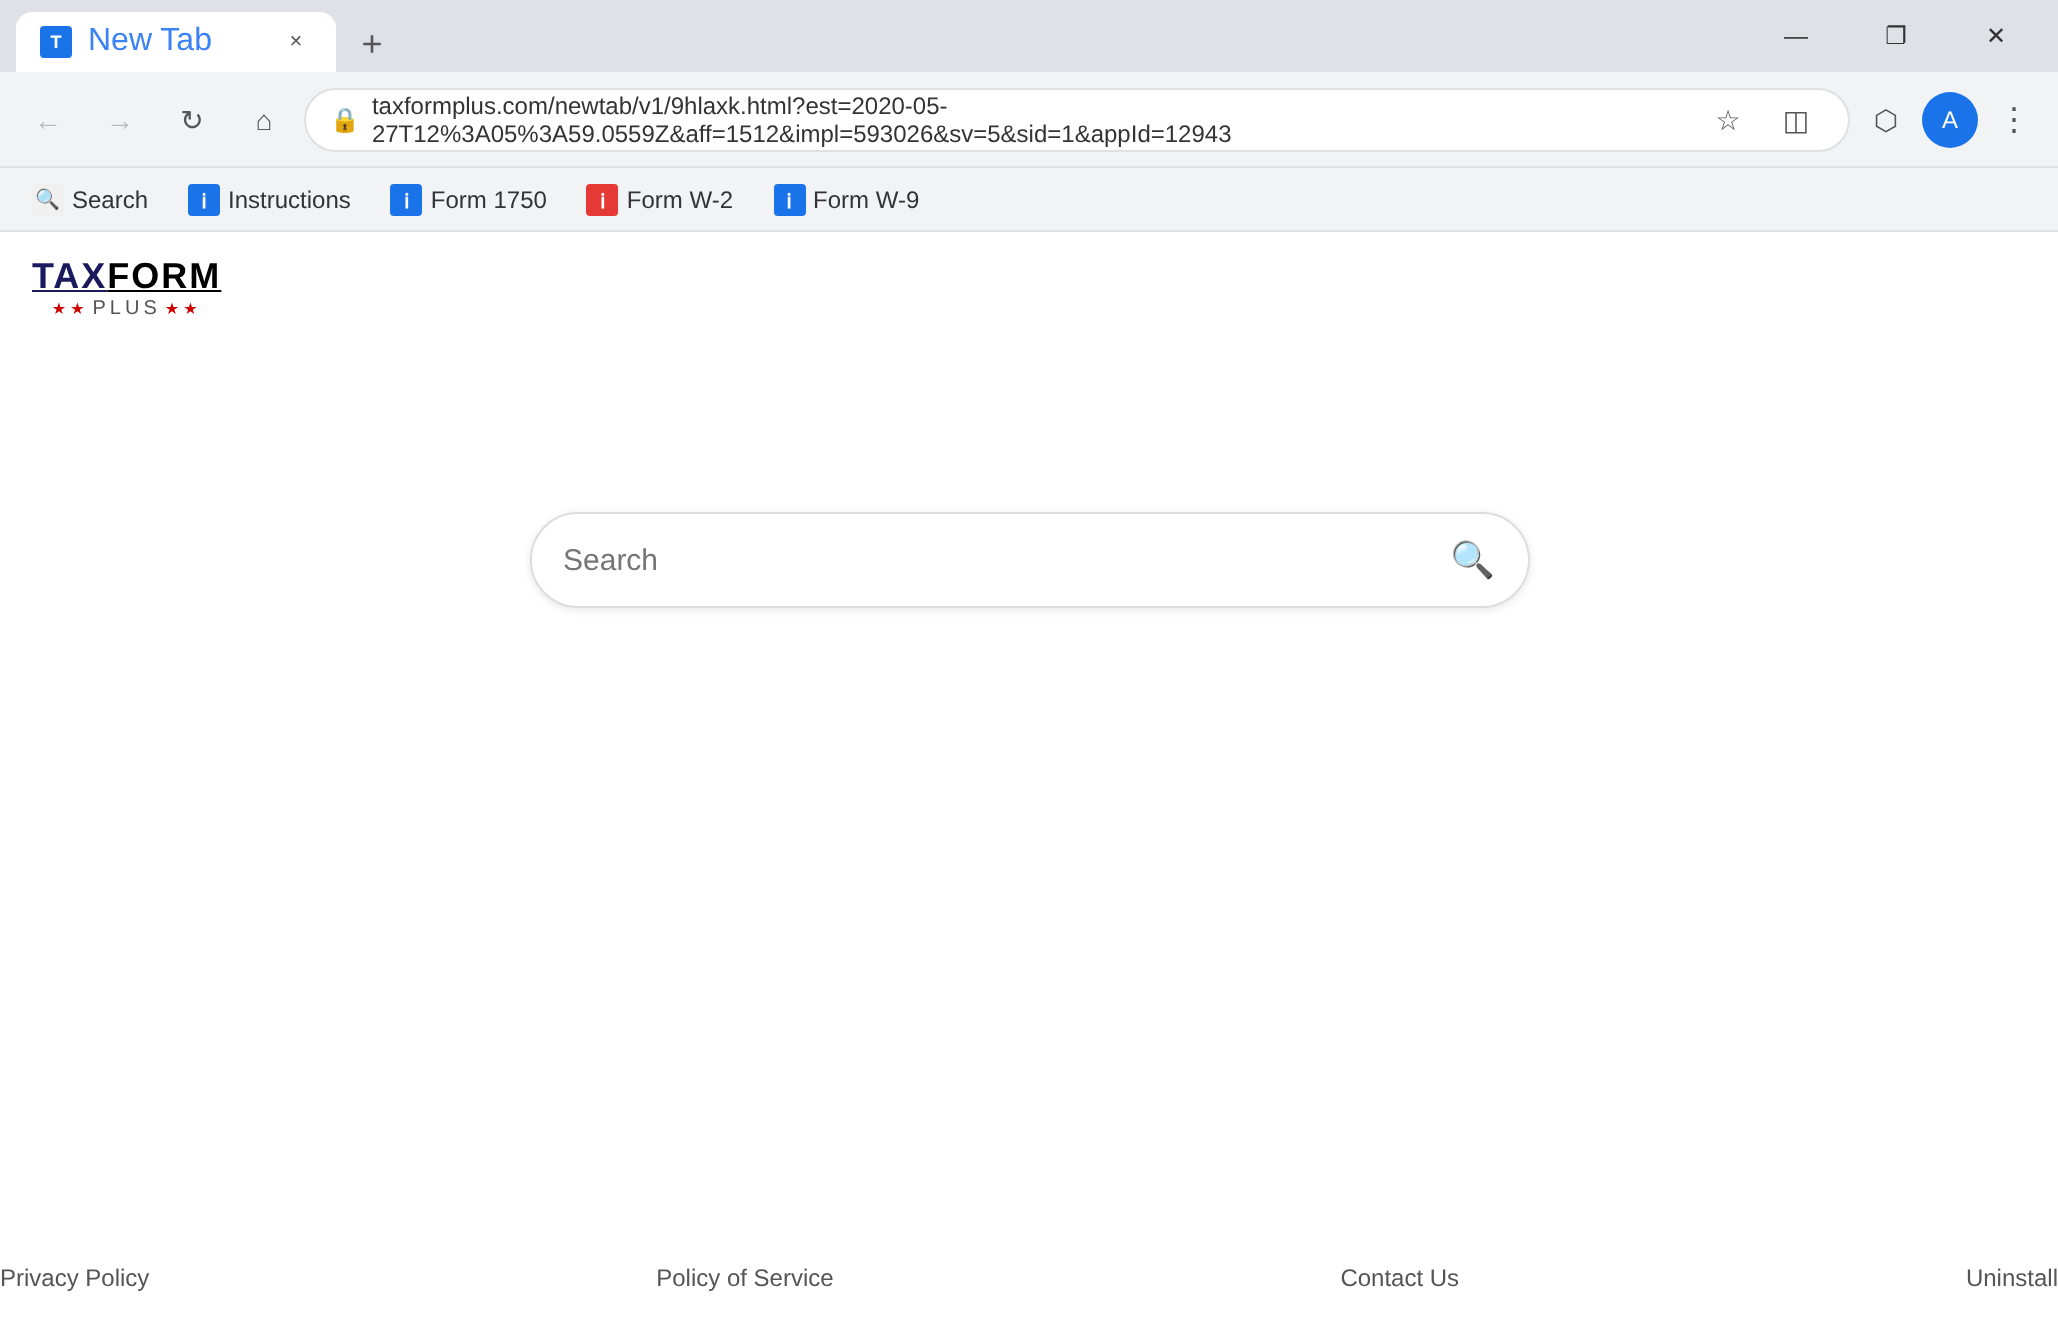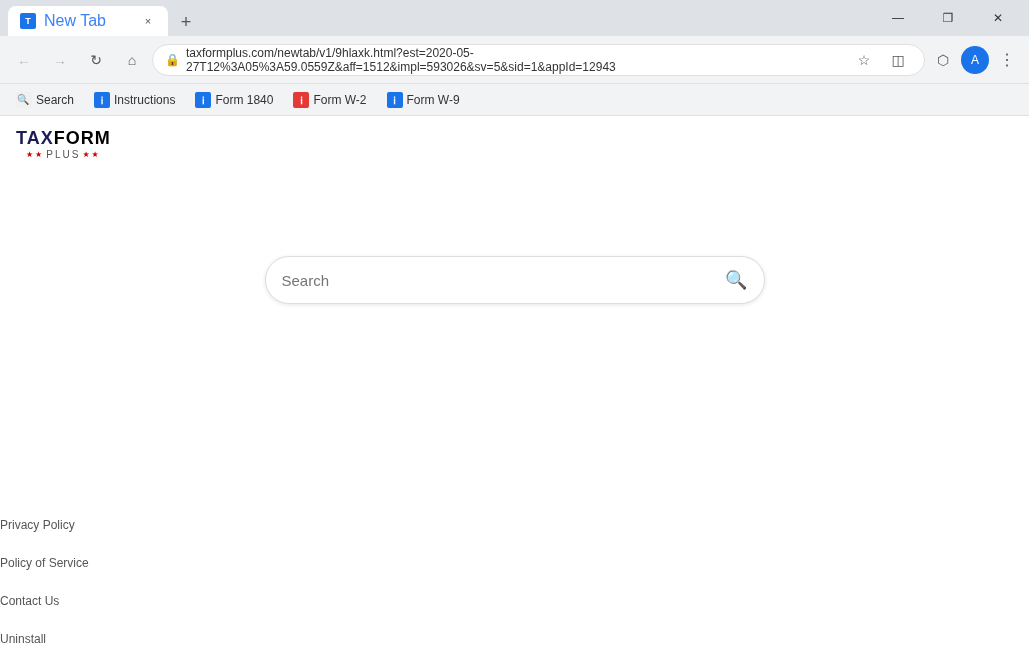--- a/index.html
+++ b/index.html
@@ -201,21 +201,21 @@
       position: absolute;
       top: 12px;
       left: 16px;
     }
     .logo-text {
       font-size: 18px;
       font-weight: bold;
       color: #1a1a5c;
       letter-spacing: 1px;
     }
-    .logo-text span { color: #1a1a5c; }
+    .logo-text span { color: #1a1a5c; text-decoration: underline; }
     .logo-sub {
       font-size: 9px;
       color: #666;
       text-align: center;
       letter-spacing: 2px;
       display: flex;
       align-items: center;
       gap: 2px;
       justify-content: center;
     }
@@ -249,21 +249,20 @@
     }
 
     
     .footer {
       position: absolute;
       bottom: 16px;
       width: 100%;
       display: flex;
       justify-content: space-between;
       gap: 24px;
-      flex-direction: column;
     }
     .footer-link {
       font-size: 12px;
       color: #555;
       cursor: pointer;
       text-decoration: none;
     }
   </style>
 </head>
 <body>
@@ -305,21 +304,21 @@
 <div class="bm-item">
       <div class="bm-icon" style="background: rgb(240, 240, 240); color: rgb(51, 51, 51);">🔍</div>
       <span>Search</span>
     </div>
     <div class="bm-item">
       <div class="bm-icon" style="background: rgb(26, 115, 232); color: rgb(255, 255, 255);">ℹ</div>
       <span>Instructions</span>
     </div>
     <div class="bm-item">
       <div class="bm-icon" style="background: rgb(26, 115, 232); color: rgb(255, 255, 255);">ℹ</div>
-      <span>Form 1840</span>
+      <span>Form 1750</span>
     </div>
     <div class="bm-item">
       <div class="bm-icon" style="background: rgb(229, 57, 53); color: rgb(255, 255, 255);">ℹ</div>
       <span>Form W-2</span>
     </div>
     <div class="bm-item">
       <div class="bm-icon" style="background: rgb(26, 115, 232); color: rgb(255, 255, 255);">ℹ</div>
       <span>Form W-9</span>
     </div>
   </div>

